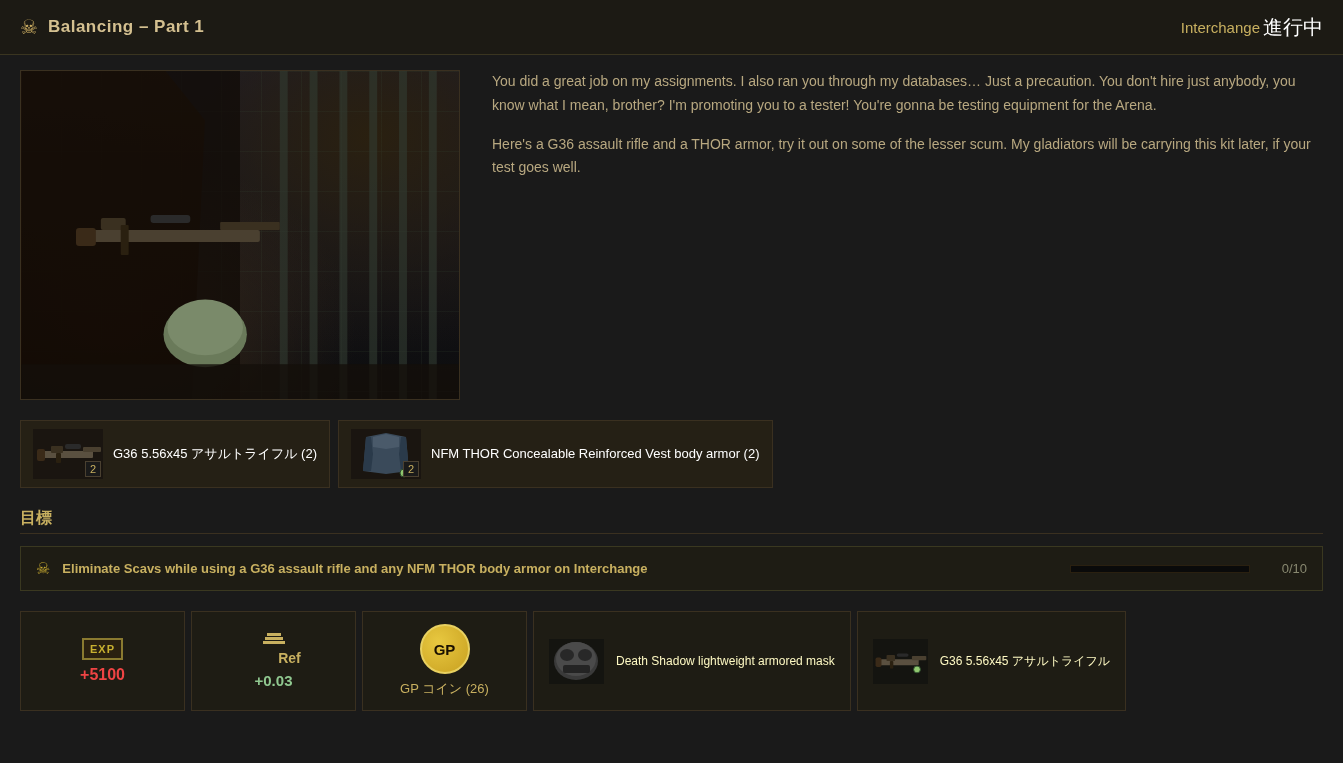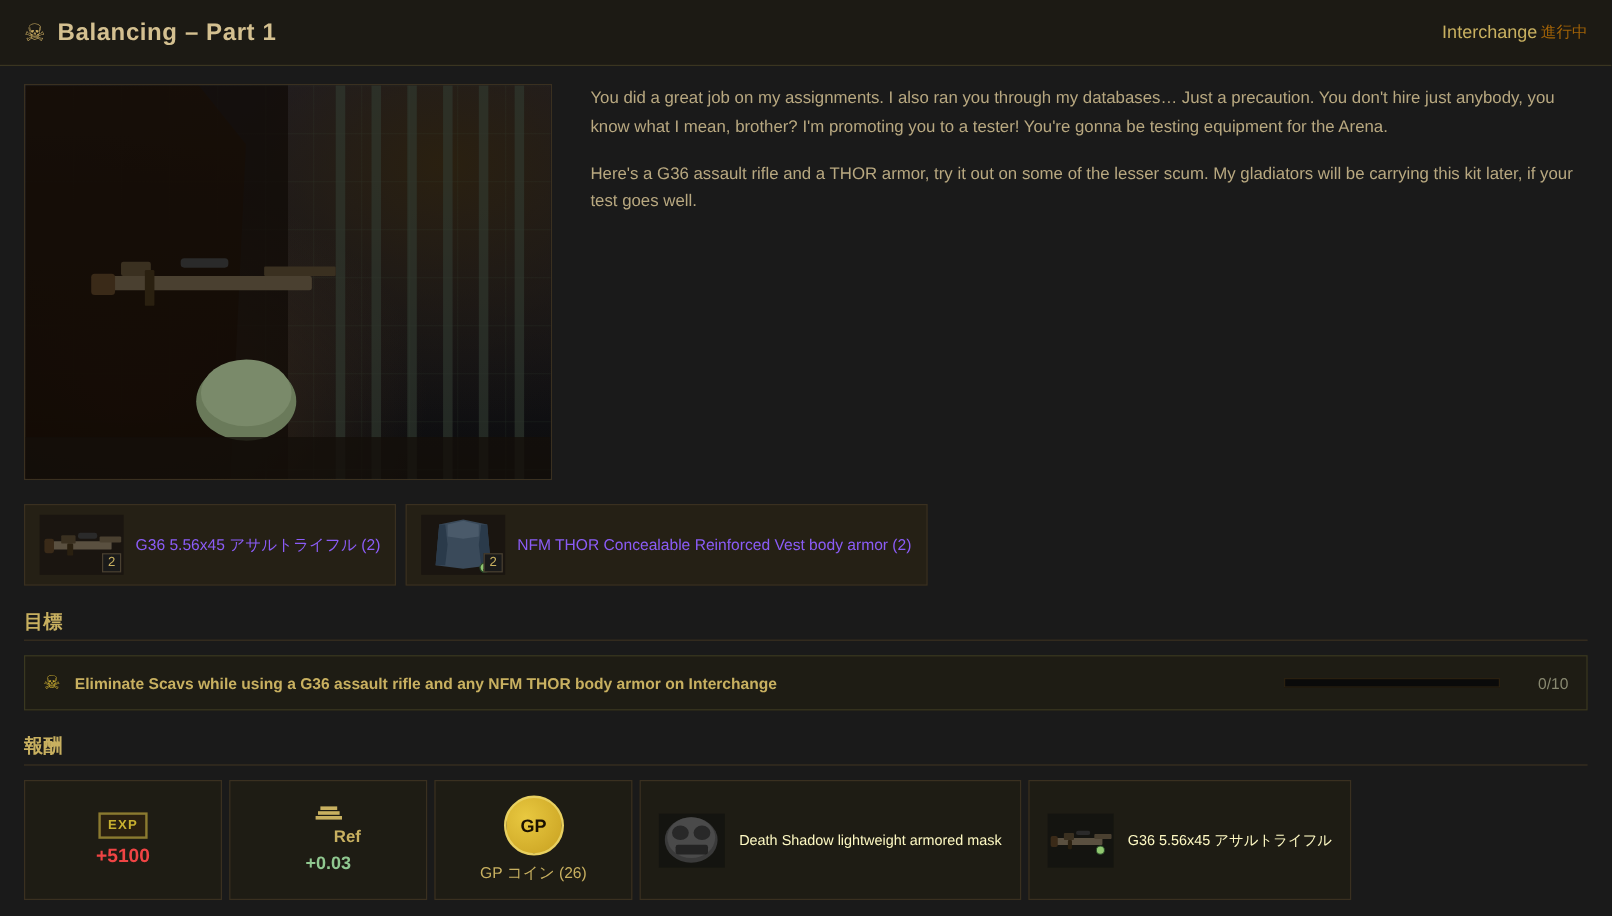--- a/index.html
+++ b/index.html
@@ -23,40 +23,40 @@
       align-items: center;
       justify-content: space-between;
     }
     .header-left {
       display: flex;
       align-items: center;
       gap: 10px;
     }
     .header-title {
       color: #d4c090;
-      font-size: 20px;
+      font-size: 17px;
       font-weight: bold;
       letter-spacing: 0.5px;
     }
     .skull-icon {
       color: #c8aa60;
       font-size: 20px;
     }
     .header-right {
       display: flex;
       align-items: center;
       gap: 3px;
     }
     .location-label {
       color: #c8b060;
       font-size: 15px;
     }
     .status-label {
-      color: #a16207;
-      font-size: 13px;
+      color: #ffffff;
+      font-size: 20px;
     }
 
     
     .main-content {
       padding: 15px 20px;
     }
 
     
     .intro-section {
       display: flex;
@@ -158,21 +158,21 @@
       color: #c8b060;
       font-size: 11px;
       width: 16px;
       height: 16px;
       display: flex;
       align-items: center;
       justify-content: center;
       border: 1px solid #4a4030;
     }
     .equipment-item-name {
-      color: #8b5cf6;
+      color: #ffffff;
       font-size: 13px;
       line-height: 1.4;
     }
 
     
     .objectives-section {
       margin-bottom: 20px;
     }
     .objective-item {
       background-color: #1e1c14;
@@ -422,21 +422,20 @@
       <span class="objective-skull">☠</span>
       <span class="objective-text">Eliminate Scavs while using a G36 assault rifle and any NFM THOR body armor on Interchange</span>
       <div class="objective-progress-bar">
         <div class="objective-progress-fill"></div>
       </div>
       <span class="objective-count">0/10</span>
     </div>
   </div>
 
   <div class="rewards-section">
-    <div class="section-header">報酬</div>
 
     <div class="rewards-grid">
 
       <div class="reward-item">
         <div class="reward-exp-icon">EXP</div>
         <div class="reward-exp-value">+5100</div>
       </div>
 
       <div class="reward-item">
         <div class="ref-bar-icon">

